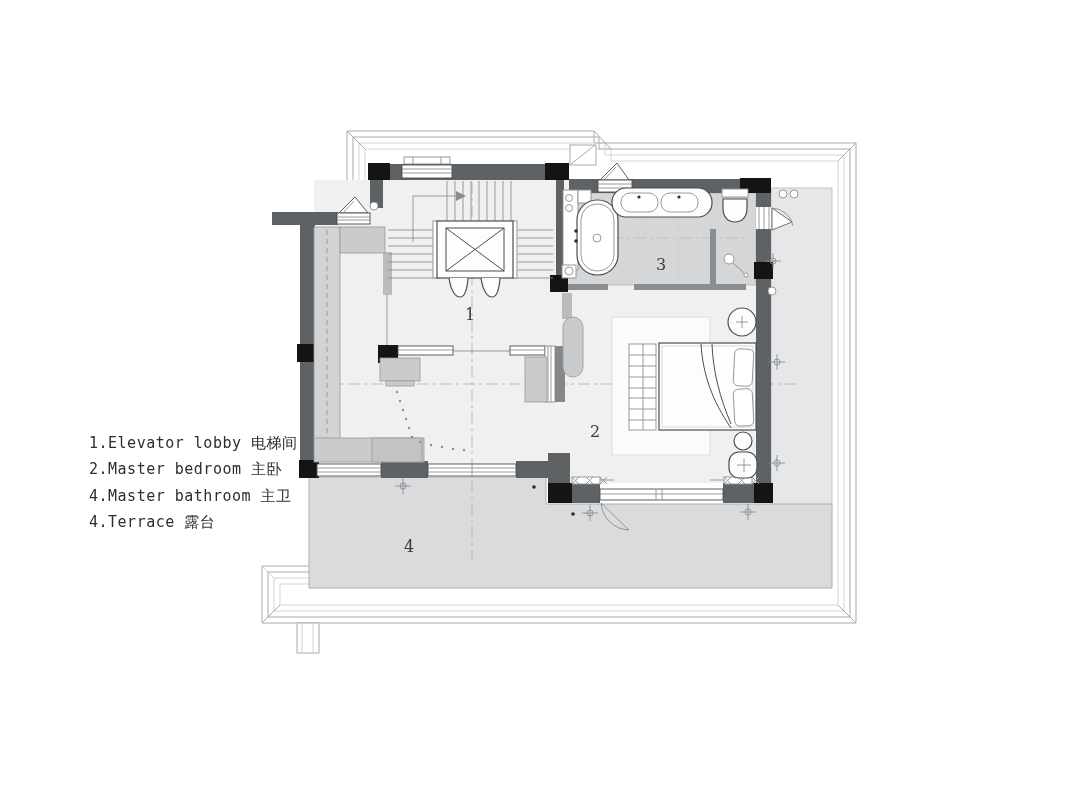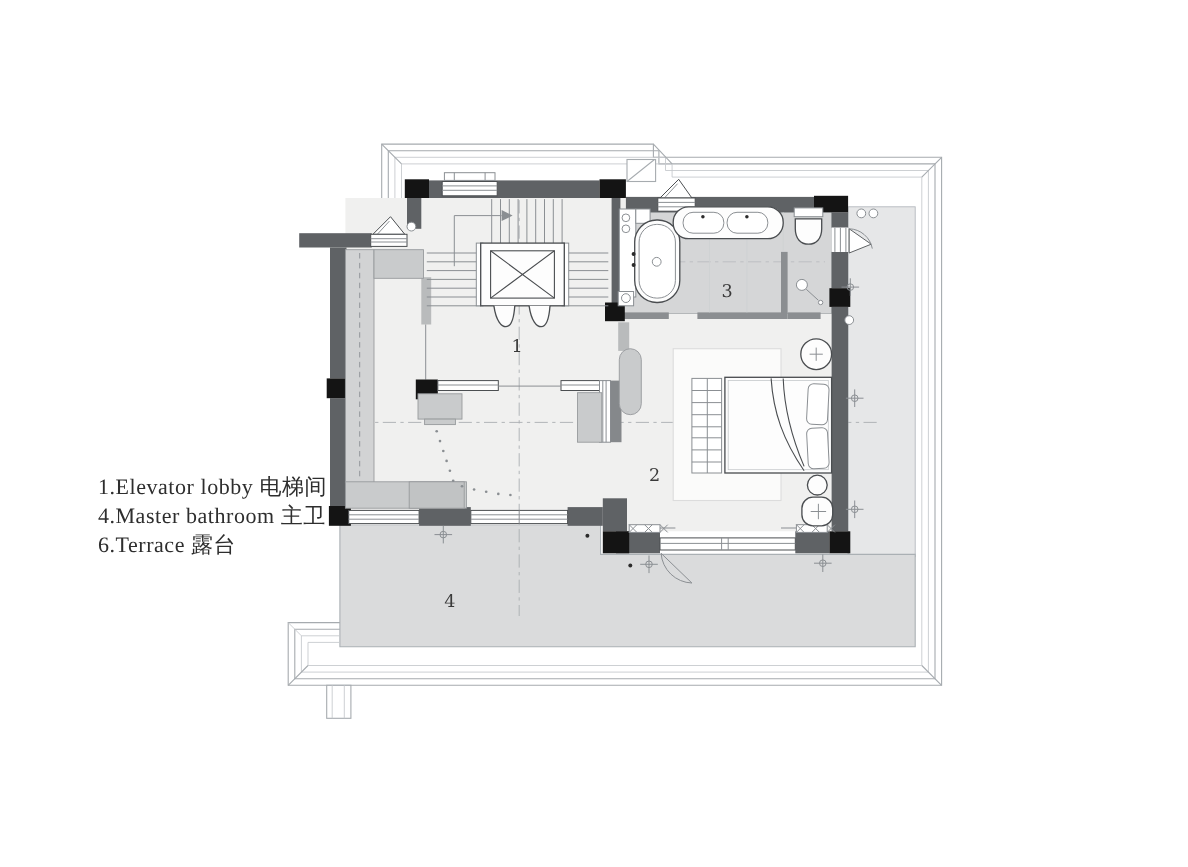--- a/index.html
+++ b/index.html
@@ -1,20 +1,20 @@
 <!DOCTYPE html>
 <html style="--background: #ffffff; --wall: #5f6265; --column: #141414; --floor: #f0f0ef; --bathroom_floor: #d5d6d7; --terrace_floor: #dadbdc; --roof_strip: #e6e7e8; --cabinet: #c9cbcc; --wardrobe: #d2d3d4; --line_dark: #4a4d50; --line_mid: #8a8e92; --line_roof: #a6abaf; --text: #2e2e2e;"><head>
 <meta charset="utf-8">
 <style>
   html,body{margin:0;padding:0;background:#fff;}
   .stage{position:relative;width:1080px;height:788px;background:var(--background,#fff);overflow:hidden;
          font-family:"DejaVu Sans Mono","Liberation Mono",monospace;}
   .legend{position:absolute;left:89px;top:430px;width:230px;}
-  .legend-row{height:26.3px;line-height:26.3px;font-size:20px;color:var(--text,#2e2e2e);
-              letter-spacing:.5px;white-space:pre;font-family:Liberation Serif, serif;}
+  .legend-row{height:26.3px;line-height:26.3px;font-size:15px;color:var(--text,#2e2e2e);
+              letter-spacing:.5px;white-space:pre;}
   svg{position:absolute;left:0;top:0;}
   
   .ln   {fill:none;stroke:var(--line_roof);stroke-width:1;}
   .lnl  {fill:none;stroke:#c6cacd;stroke-width:.8;}
   .wall {fill:var(--wall);stroke:none;}
   .wallm{fill:#8b8e91;stroke:none;}
   .walll{fill:#b9bbbc;stroke:none;}
   .col  {fill:var(--column);stroke:none;}
   .floor{fill:var(--floor);stroke:none;}
   .bath {fill:var(--bathroom_floor);stroke:#aeb1b4;stroke-width:.8;}
@@ -32,22 +32,23 @@
   .room-label{font-family:"DejaVu Serif","Liberation Serif",serif;font-size:16px;fill:#3a3a3a;text-anchor:middle;}
   .dot{fill:#2b2b2b;}
 </style>
 </head>
 <body>
 
 <div class="stage">
 
   <div class="legend">
     <div class="legend-row">1.Elevator lobby 电梯间</div>
+    <div class="legend-row">2.Master bedroom 主卧</div>
     <div class="legend-row">4.Master bathroom 主卫</div>
-    <div class="legend-row">6.Terrace 露台</div>
+    <div class="legend-row">4.Terrace 露台</div>
   </div>
 
   <svg width="1080" height="788" viewBox="0 0 1080 788">
 
     <g>
       <rect x="771" y="188" width="61" height="318" class="strip"></rect>
       <path d="M309,477 H546 V504 H832 V588 H309 Z" class="terr"></path>
       <path class="ln" d="M347,209 V131 H594 V143 H856 V623 H262 V566 H309"></path>
       <path class="ln" d="M353,209 V137 H599 V149 H850 V617 H268 V572 H309"></path>
       <path class="lnl" d="M359,206 V143 H605 V155 H844 V611 H274 V578 H309"></path>

